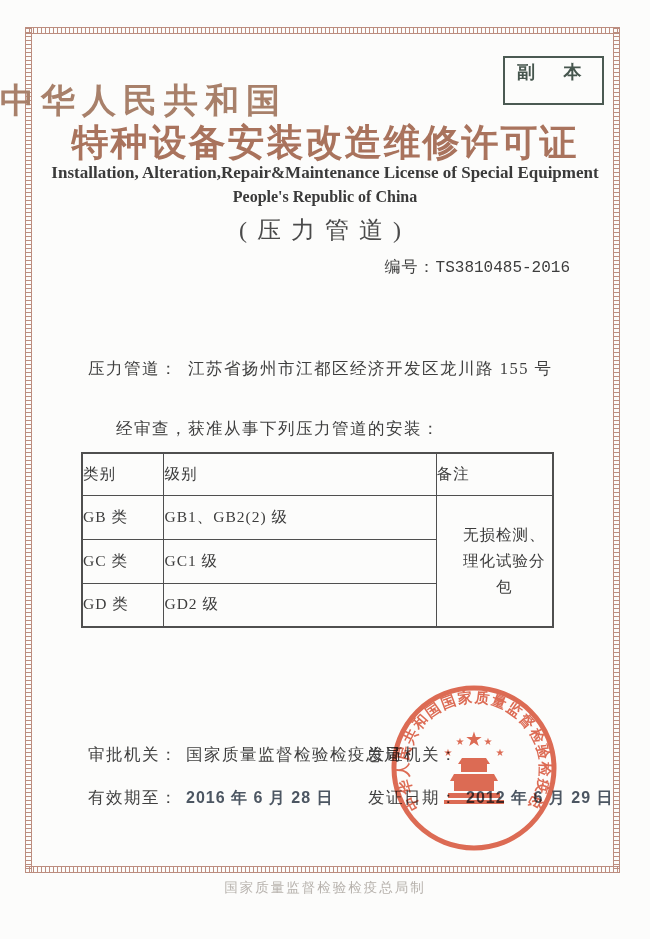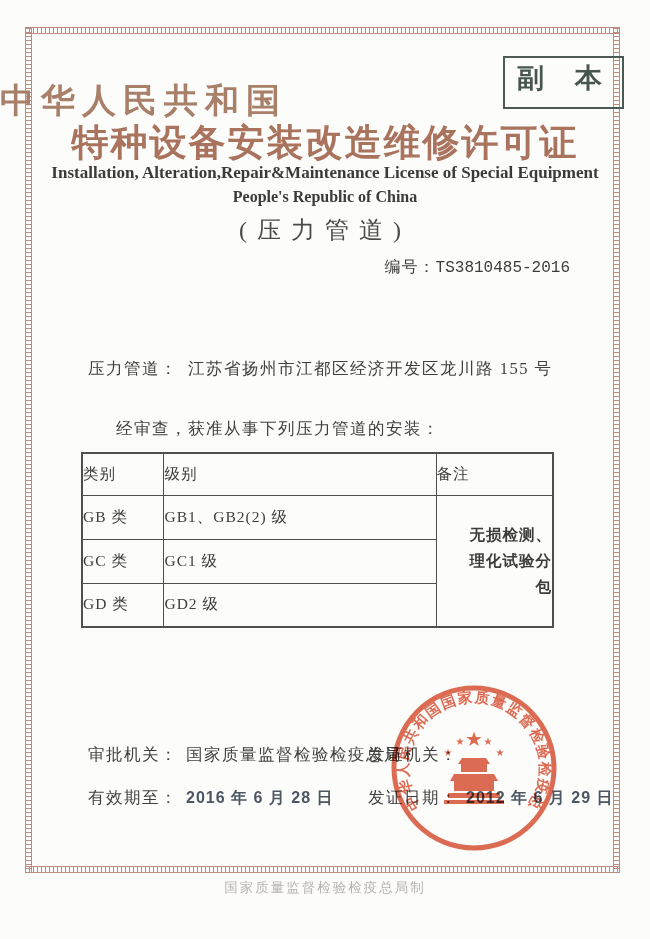--- a/index.html
+++ b/index.html
@@ -21,22 +21,22 @@
     background:repeating-linear-gradient(0deg,#bc8d7f 0 1px,rgba(0,0,0,0) 1px 4px);
   }
   .band-top { top:27px; }
   .band-bottom { bottom:66px; }
   .band-left { left:25px; }
   .band-right { right:30px; }
 
   .copy-badge {
     position:absolute; left:503px; top:56px;
     border:2px solid #4b5a52; color:#46564e;
-    font-size:27px; font-weight:bold;
-    padding:2px 8px 11px 12px; letter-spacing:12px;
+    font-size:18px; font-weight:bold;
+    padding:2px 8px 19px 12px; letter-spacing:12px;
     white-space:nowrap;
   }
   .title-cn1 {
     position:absolute; left:0; right:0; top:78px; 
     font-size:34px; font-weight:bold; color:#a8806a; letter-spacing:7px;
   }
   .title-cn2 {
     position:absolute; left:0; right:0; top:118px; text-align:center;
     font-size:37px; font-weight:bold; color:#a9735d; letter-spacing:2px;
   }
@@ -67,21 +67,21 @@
     position:absolute; left:81px; top:452px; width:473px; height:176px;
     border-collapse:collapse; table-layout:fixed;
   }
   .grant-table th, .grant-table td {
     border:1px solid #4f4f4f; text-align:left;
     font-size:15.5px; font-weight:normal; color:#3c3c3c; letter-spacing:1px;
   }
   .grant-table { border:2px solid #4f4f4f; }
   .grant-table th { height:42px; }
   .grant-table td { height:44px; }
-  td.remark-cell { text-align:right; padding-left:20px; line-height:1.65; font-size:15.5px;font-weight:bold; }
+  td.remark-cell { text-align:center; padding-left:20px; line-height:1.65; font-size:15.5px; }
   .col-cat { width:17.4%; } .col-lvl { width:57.8%; } .col-rem { width:24.8%; }
 
   .footer-line { position:absolute; font-size:16.5px; color:#3f3f3f; letter-spacing:1.5px; white-space:nowrap; }
   .fl-approve { left:88px; top:744px; }
   .fl-issuer  { left:368px; top:744px; }
   .fl-valid   { left:88px; top:787px; }
   .fl-issued  { left:368px; top:787px; }
   .footer-line .val { margin-left:8px; }
   .date-val {
     font-family:"Liberation Sans", sans-serif; font-weight:bold;

